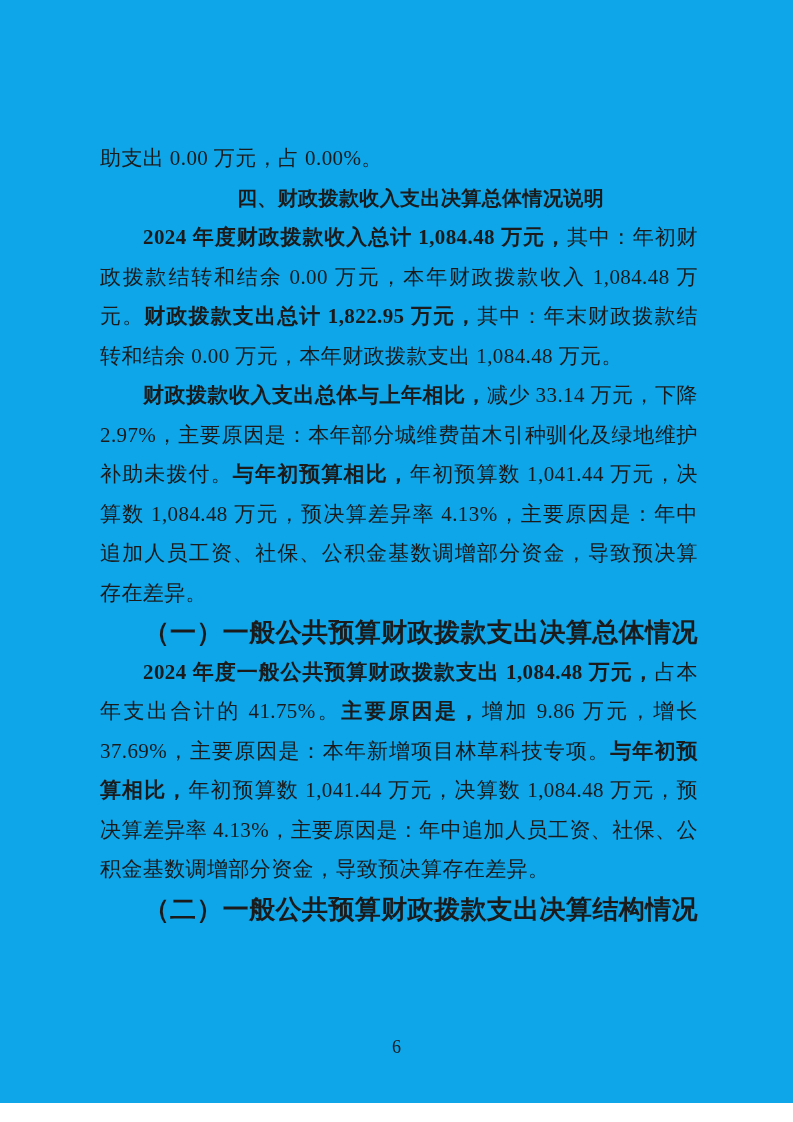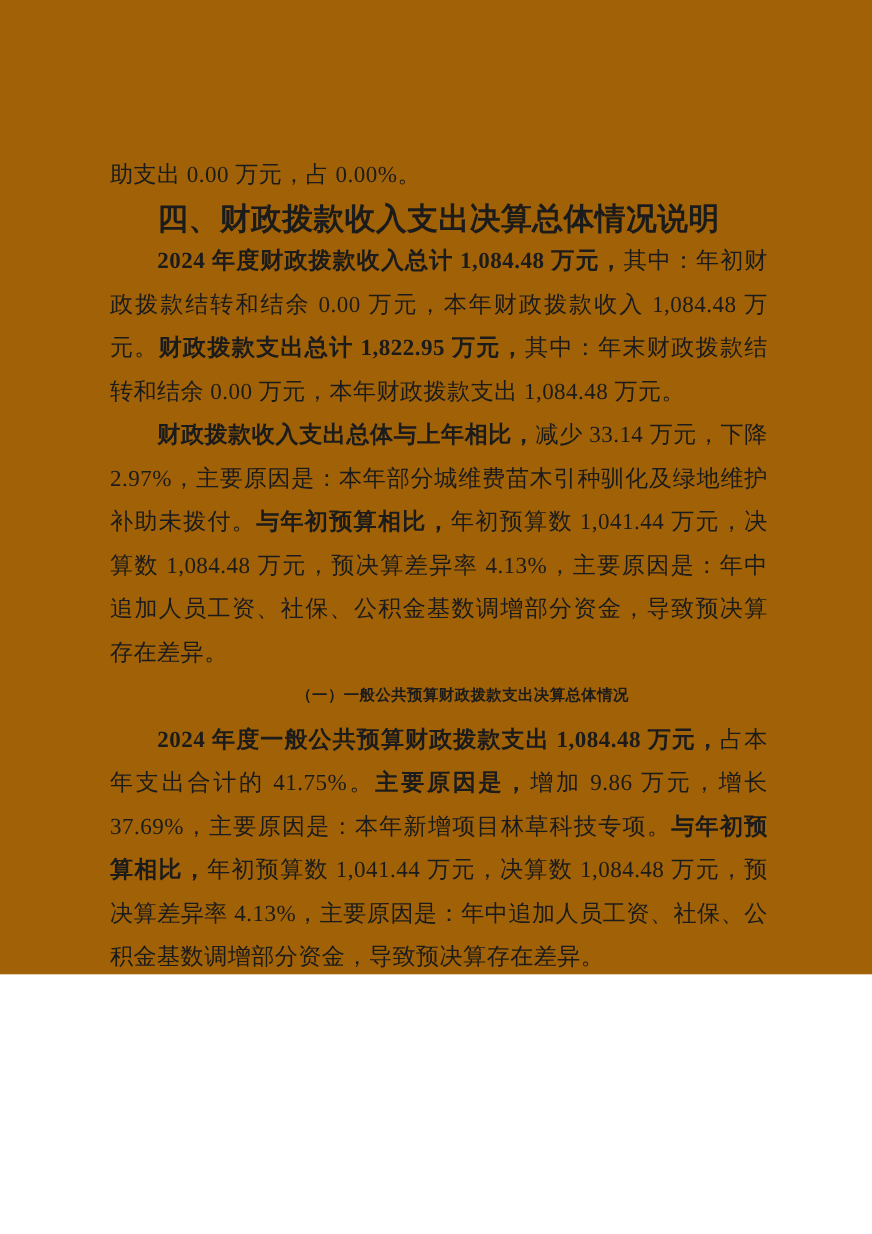--- a/index.html
+++ b/index.html
@@ -3,22 +3,22 @@
 <meta charset="utf-8">
 <style>
   html, body {
     margin: 0;
     padding: 0;
     background: #ffffff;
   }
   .page {
     position: relative;
     width: 793px;
-    height: 886px;
-    background: #a16207;
+    height: 1103px;
+    background: #0ea5e9;
     overflow: hidden;
     font-family: "Liberation Serif", "DejaVu Serif", serif;
     color: #1b1b1b;
   }
   .text-block {
     position: absolute;
     left: 100px;
     top: 139px;
     width: 598px;
   }
@@ -34,33 +34,33 @@
   .para.cont {
     text-indent: 0;
   }
   .run-bold {
     font-weight: bold;
   }
   .heading-hei {
     margin: 0;
     font-family: "Liberation Sans", "DejaVu Sans", sans-serif;
     font-weight: bold;
-    font-size: 28px;
+    font-size: 20px;
     line-height: 39.5px;
     text-indent: 43px;
-    text-align: left;
+    text-align: center;
     letter-spacing: 0.4px;
   }
   .heading-kai {
     margin: 0;
     font-weight: bold;
-    font-size: 14px;
+    font-size: 26px;
     line-height: 39.5px;
     text-indent: 43px;
-    text-align: center;
+    text-align: right;
     letter-spacing: 0.4px;
   }
   .page-footer {
     position: absolute;
     left: 0;
     right: 0;
     top: 1034px;
     text-align: center;
     font-size: 18px;
     line-height: 26px;

